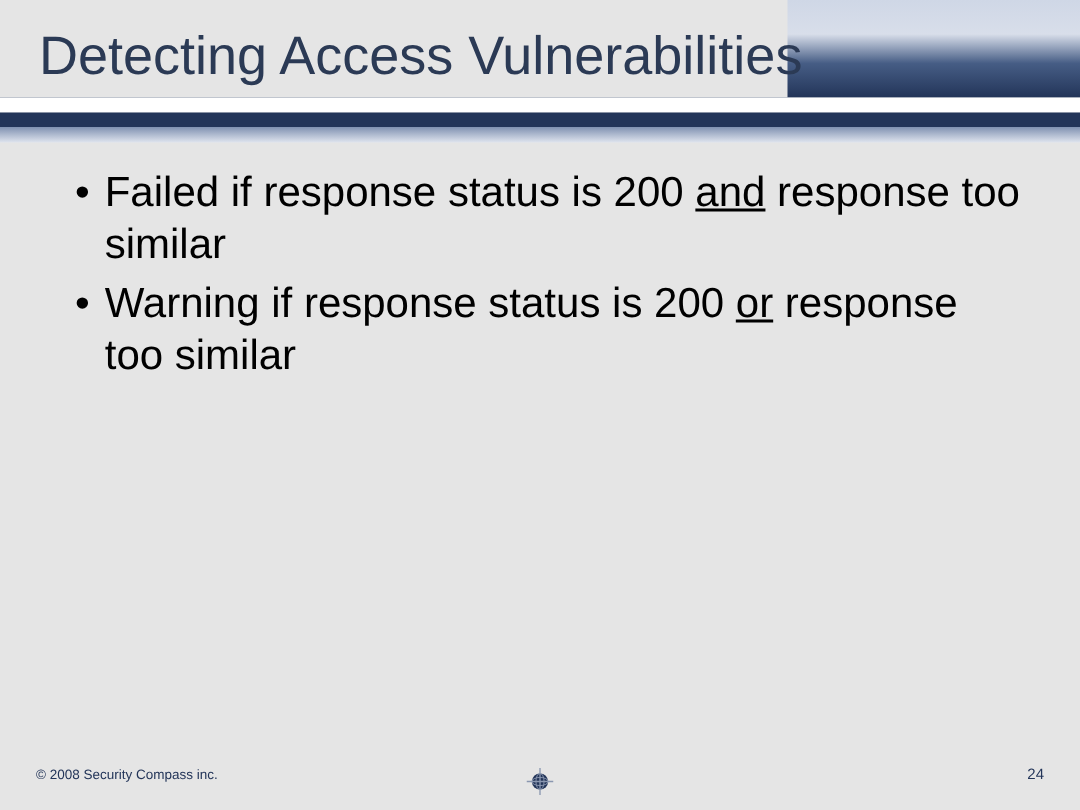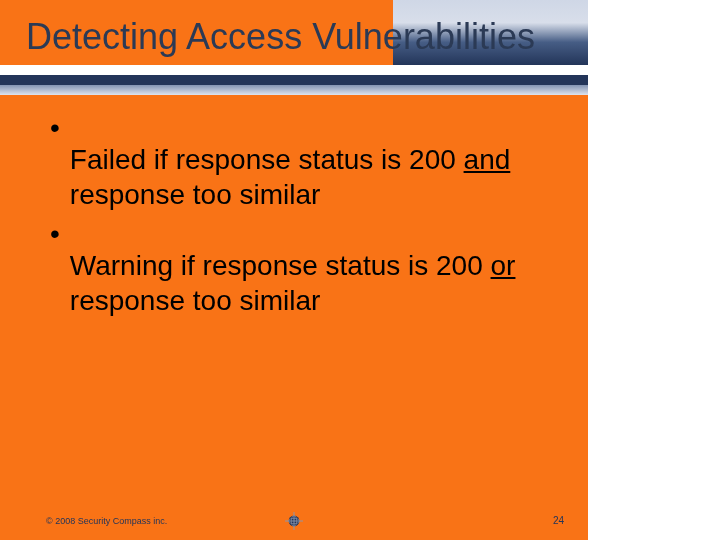--- a/index.html
+++ b/index.html
@@ -1,29 +1,29 @@
 <!DOCTYPE html>
 <html><head>
 <meta charset="utf-8">
 <style>
   * { margin: 0; padding: 0; box-sizing: border-box; }
   html, body { width: 720px; height: 540px; overflow: hidden; font-family: Verdana, Geneva, sans-serif; background: #fff; }
-  .slide { position: relative; width: 588px; height: 540px; background: #f97316; }
+  .slide { position: relative; width: 720px; height: 540px; background: #e5e5e5; }
   .title-area { position: absolute; top: 8px; left: 0; right: 0; padding: 8px 26px 0 26px; }
   .title-text { font-size: 36px; color: #2b3a55; letter-spacing: 0px; }
   .title-underline { position: absolute; top: 65px; left: 0; right: 0; height: 2px; background: #233559; }
   .gradient-block { position: absolute; top: 0; right: 0; width: 195px; height: 65px; background: linear-gradient(180deg, #cfd7e6 0%, #d8deea 35%, #465d85 65%, #233559 100%); }
   .white-bar { position: absolute; top: 65px; left: 0; right: 0; height: 10px; background: #fff; }
   .mid-bar { position: absolute; top: 75px; left: 0; right: 0; height: 20px; background: linear-gradient(180deg, #233559 0%, #233559 50%, #8394b3 50%, #dfe4ee 100%); }
   .content { position: absolute; top: 110px; left: 50px; right: 40px; color: #000; font-size: 28px; line-height: 1.25; }
   .bullet { display: flex; margin-bottom: 4px; }
   .bullet-mark { flex: 0 0 auto; margin-right: 10px; }
-  .bullet-text { flex: 1 1 auto; margin-top: 32px; }
+  .bullet-text { flex: 1 1 auto; }
   .u { text-decoration: underline; }
-  .footer { position: absolute; bottom: 14px; left: 24px; right: 24px; height: 20px; display: flex; align-items: flex-end; justify-content: space-between; color: #233559; margin-left: 22px; }
+  .footer { position: absolute; bottom: 14px; left: 24px; right: 24px; height: 20px; display: flex; align-items: center; justify-content: space-between; color: #233559; }
   .copyright { font-size: 9px; color: #233559; }
   .pagenum { font-size: 10px; color: #233559; }
   .footer-icon { position: absolute; left: 50%; transform: translateX(-50%); bottom: 10px; width: 18px; height: 18px; }
   .footer-icon svg { width: 18px; height: 18px; display: block; }
 </style>
 </head>
 <body>
 
 <div class="slide">
 

